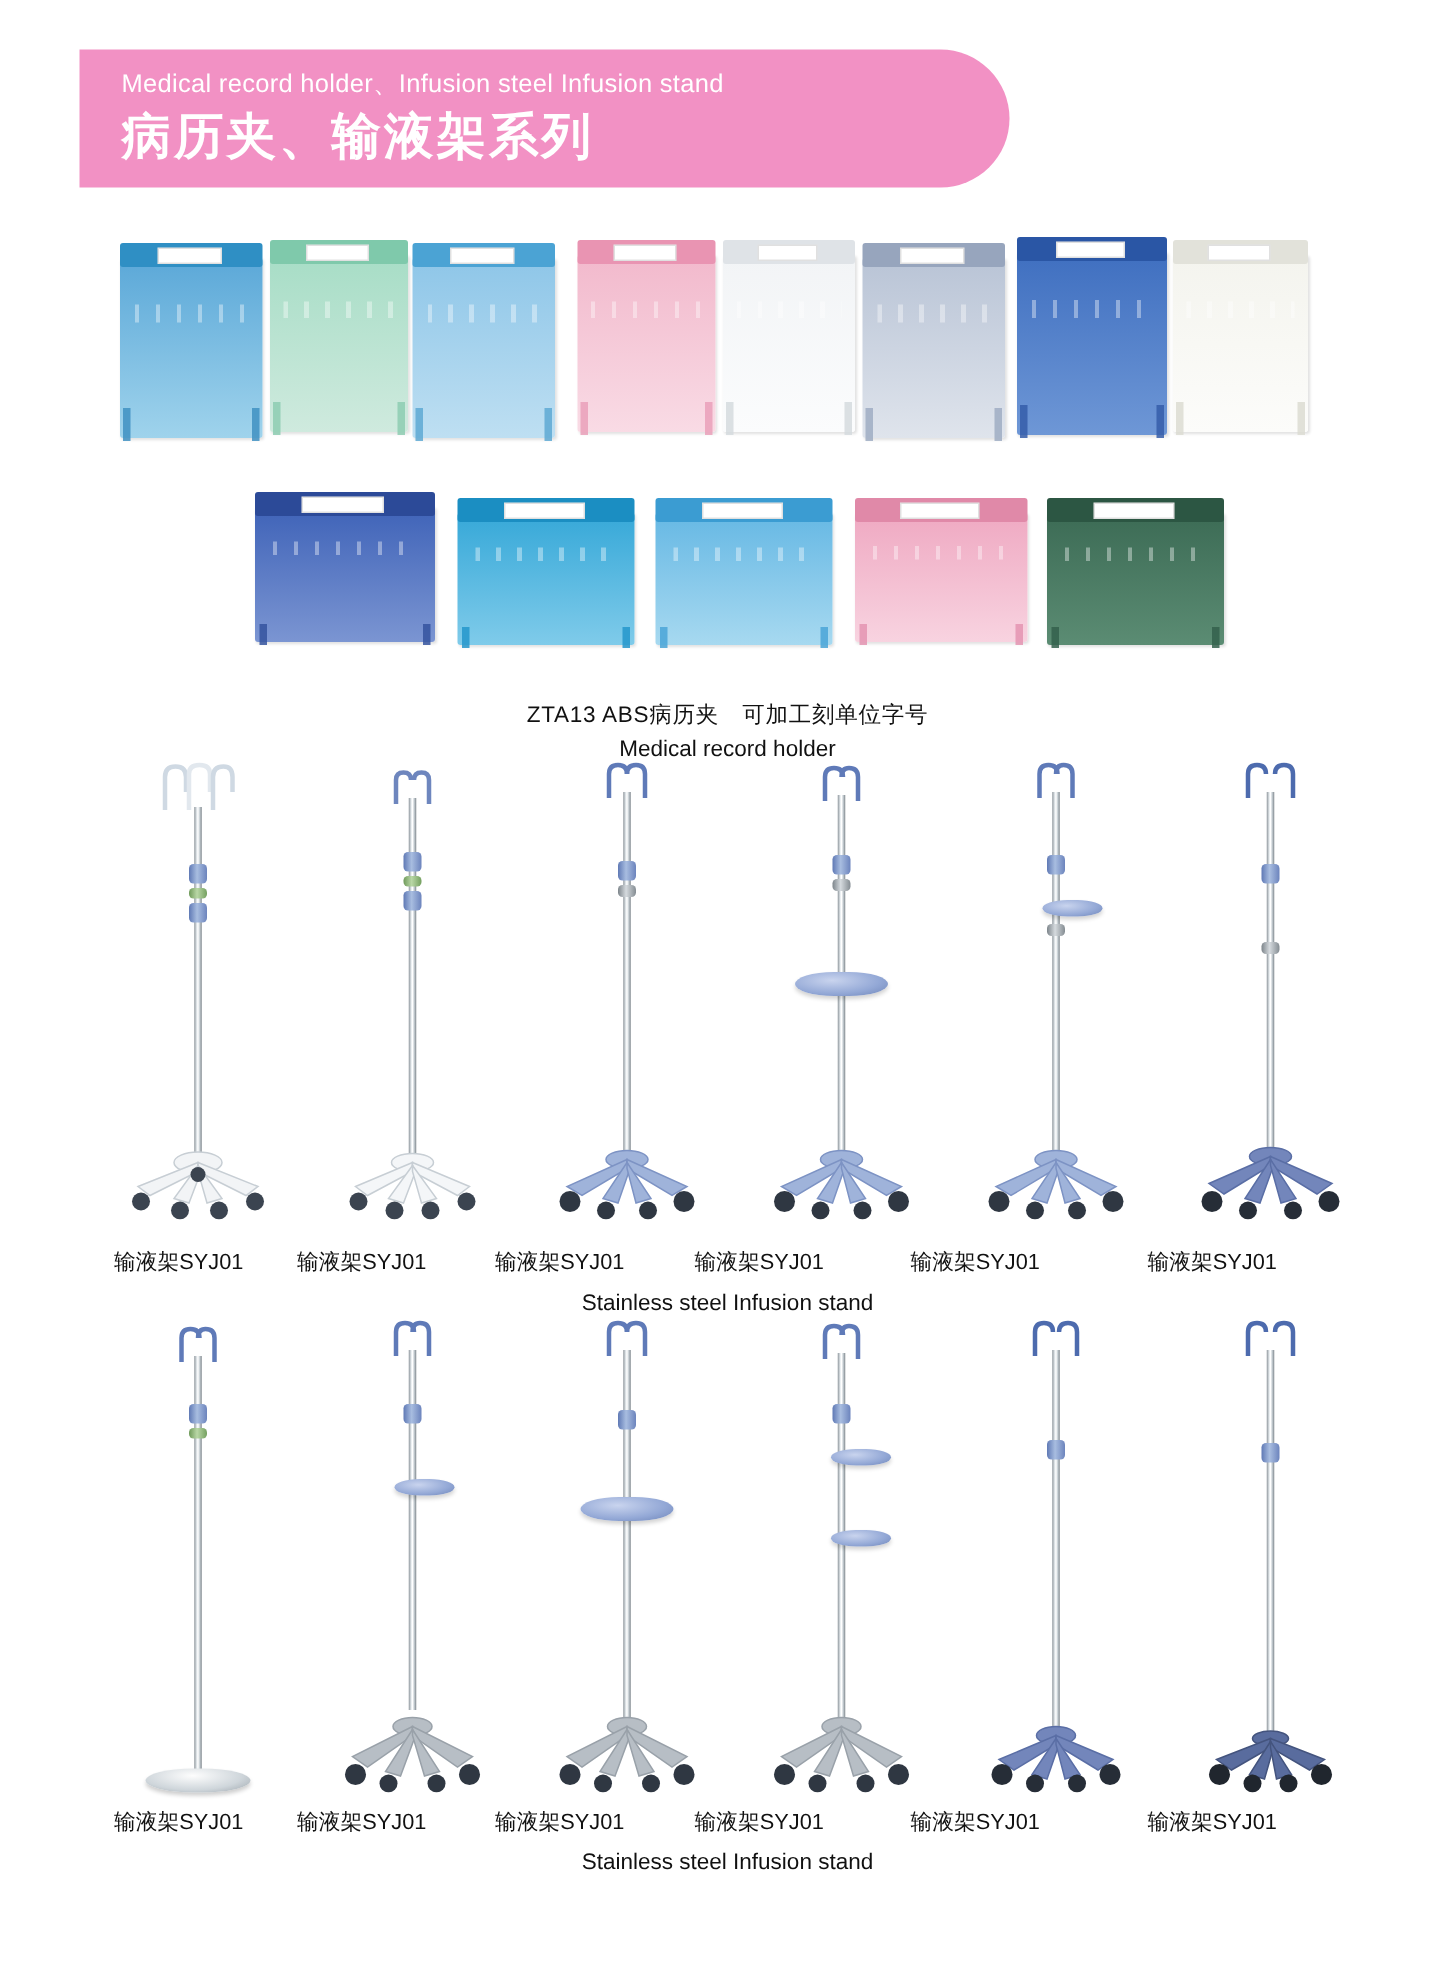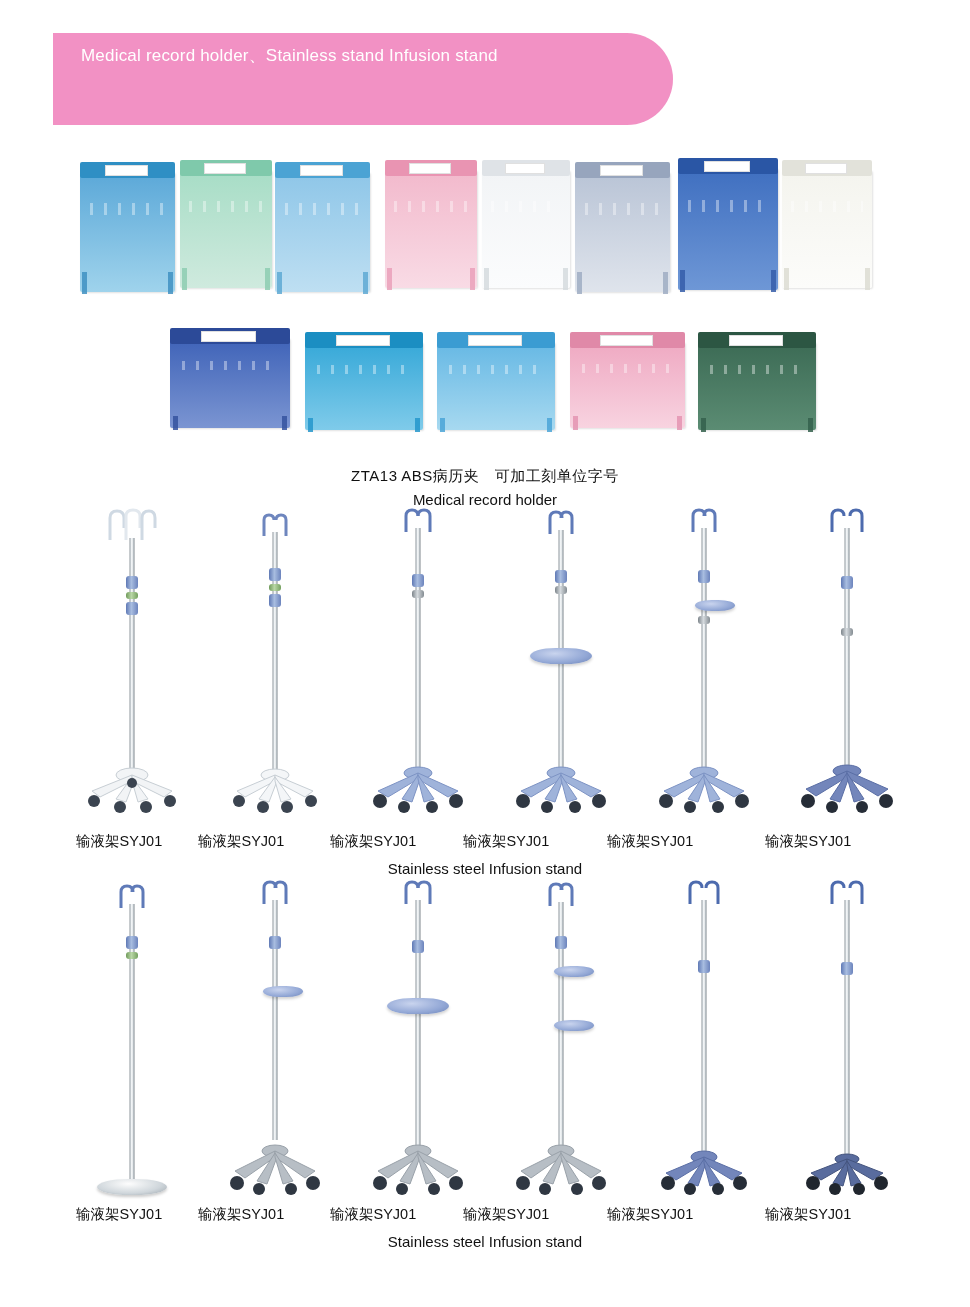--- a/index.html
+++ b/index.html
@@ -218,21 +218,22 @@
     height: 16px;
     border-radius: 50%/55%;
     background: radial-gradient(ellipse at 45% 30%, #fdfdfd 0%, #cfd6db 60%, #9aa3aa 100%);
     box-shadow: 0 2px 3px rgba(0,0,0,0.2);
   }
 </style>
 </head>
 <body>
 
 <div class="banner">
-  <div class="banner-en">Medical record holder、Stainless stand Infusion stand</div>
+  <div class="banner-en">Medical record holder、Infusion steel Infusion stand</div>
+  <div class="banner-cn">病历夹、输液架系列</div>
 </div>
 
 <div class="clip-row-1">
   <div class="clip" style="left:10px; top:12px; width:95px; height:130px;">
     <div class="board" style="background:linear-gradient(to bottom,#5ba8d8,#9fd3ec);"></div>
     <div class="lip" style="background:#2f8fc4;"></div>
     <div class="label"></div>
     <div class="leg" style="left:2px;  background:#3f90c2;"></div>
     <div class="leg" style="right:2px; background:#3f90c2;"></div>
   </div>

